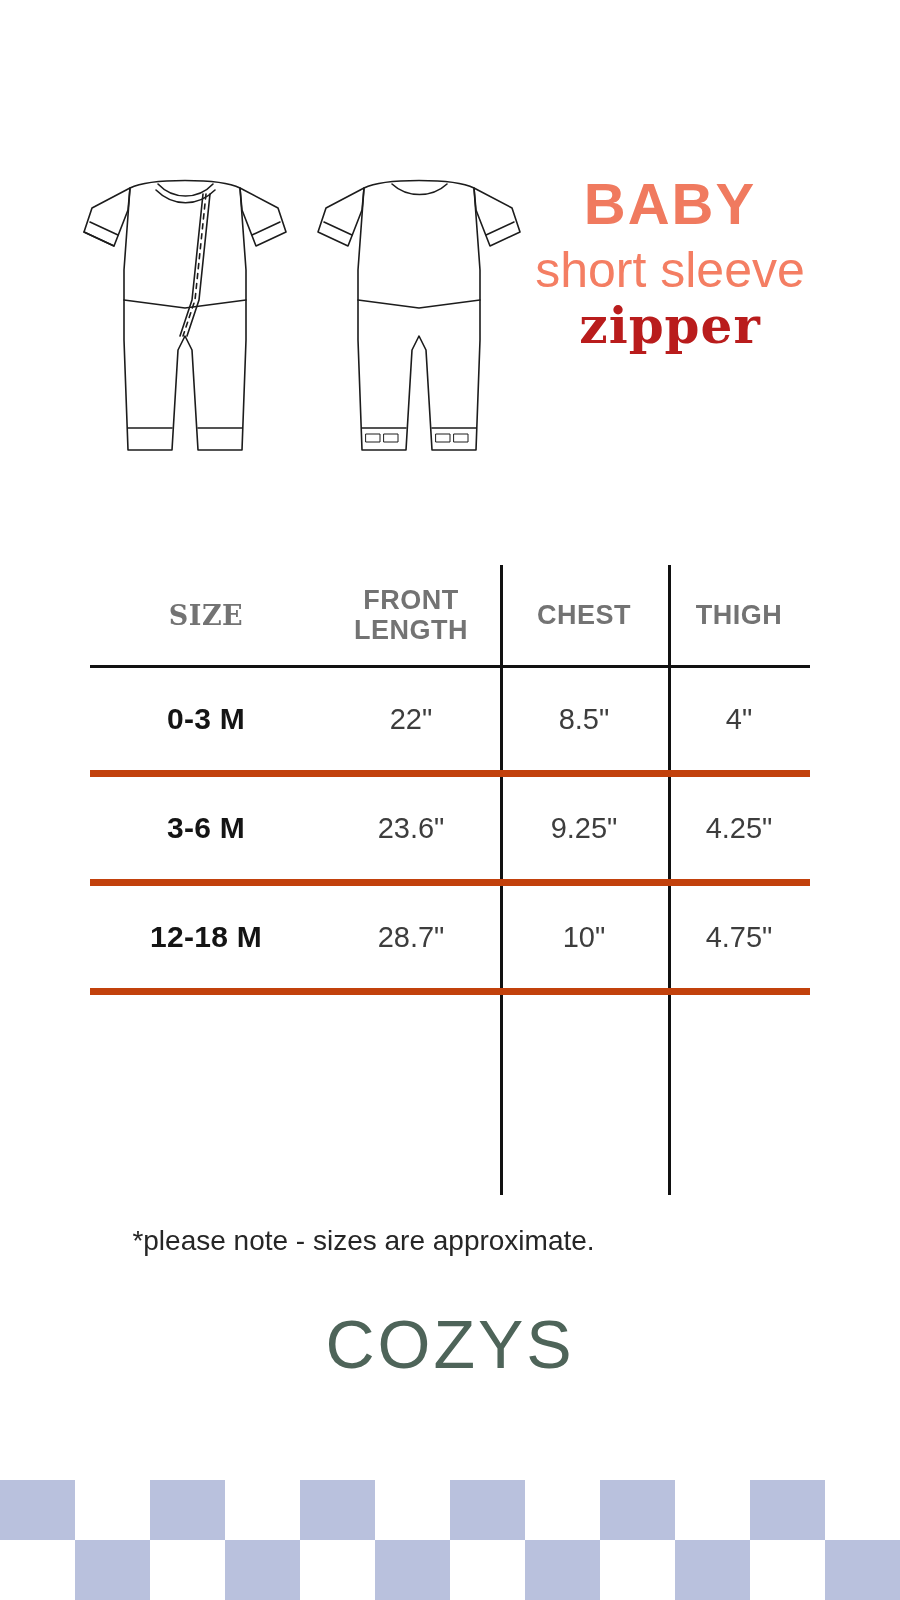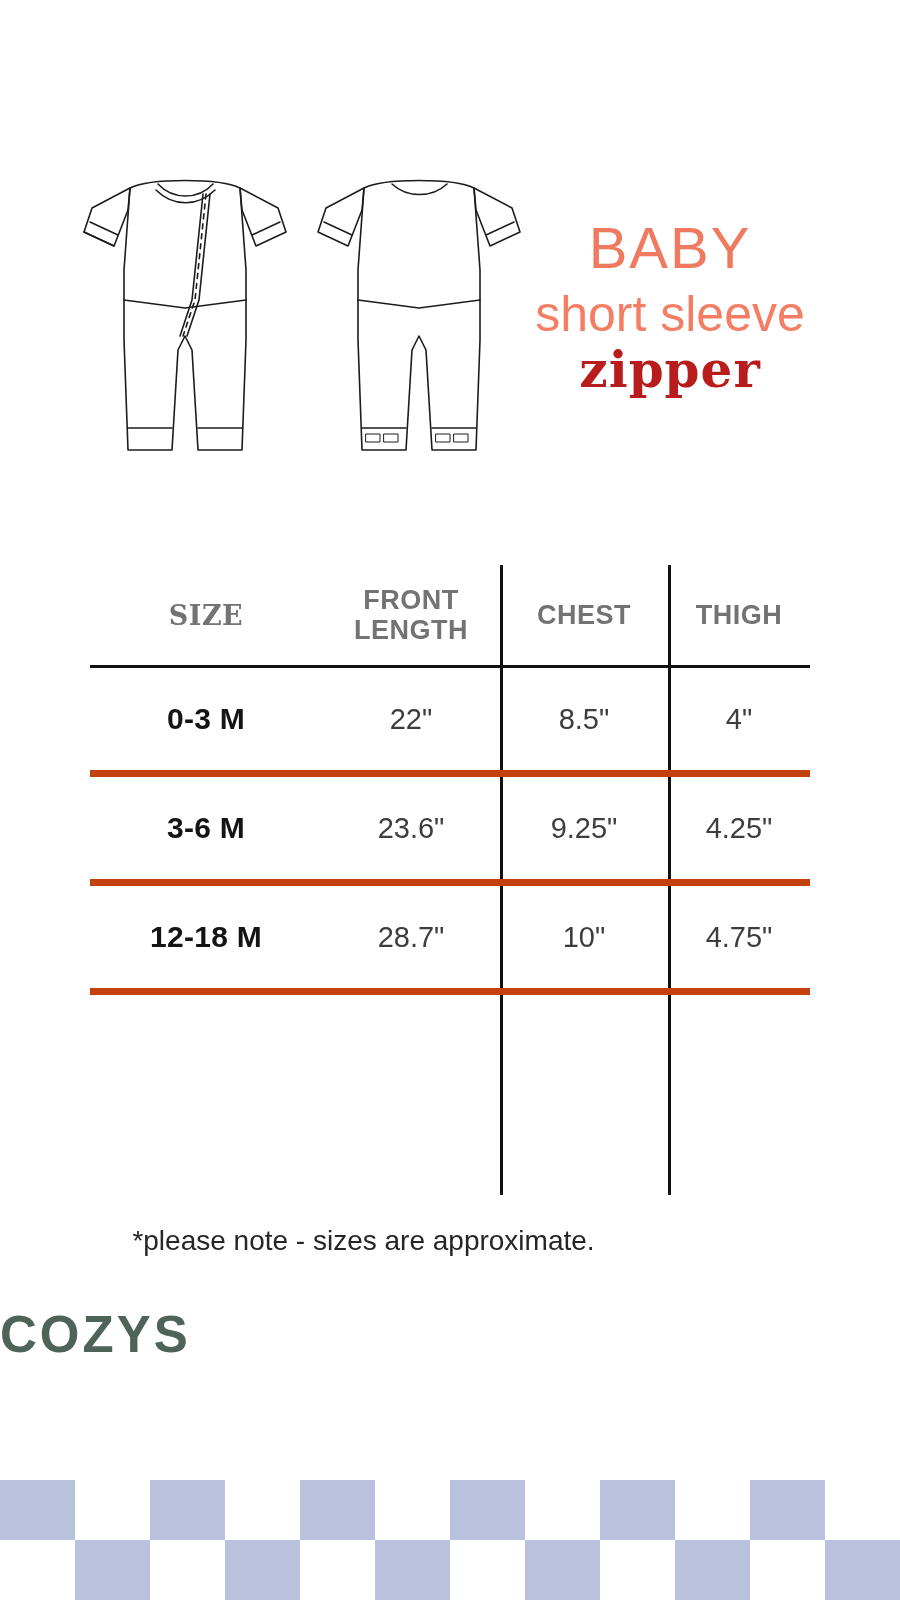--- a/index.html
+++ b/index.html
@@ -38,23 +38,22 @@
     right: 70px;
     top: 175px;
     width: 320px;
     text-align: center;
     color: #f07a5f;
     line-height: 1.0;
   }
   .title-baby {
     font-size: 58px;
     letter-spacing: 2px;
-    font-weight: 400;
+    font-weight: 700;
     color: #f07a5f;
-    margin-top: 44px;
   }
   .title-short-sleeve {
     font-size: 50px;
     font-weight: 300;
     margin-top: 12px;
     color: #f47e63;
   }
   .title-zipper {
     font-family: "DejaVu Serif", serif;
     font-size: 50px;
@@ -138,25 +137,25 @@
     font-size: 28px;
     color: #262626;
   }
 
   
   .brand {
     position: absolute;
     top: 1305px;
     left: 0;
     width: 900px;
-    text-align: left;
-    font-size: 51px;
+    text-align: center;
+    font-size: 68px;
     letter-spacing: 3px;
     color: #4e6459;
-    font-weight: 700;
+    font-weight: 400;
   }
 
   
   .checker {
     position: absolute;
     left: 0;
     bottom: 0;
     width: 900px;
     height: 120px;
     display: grid;

